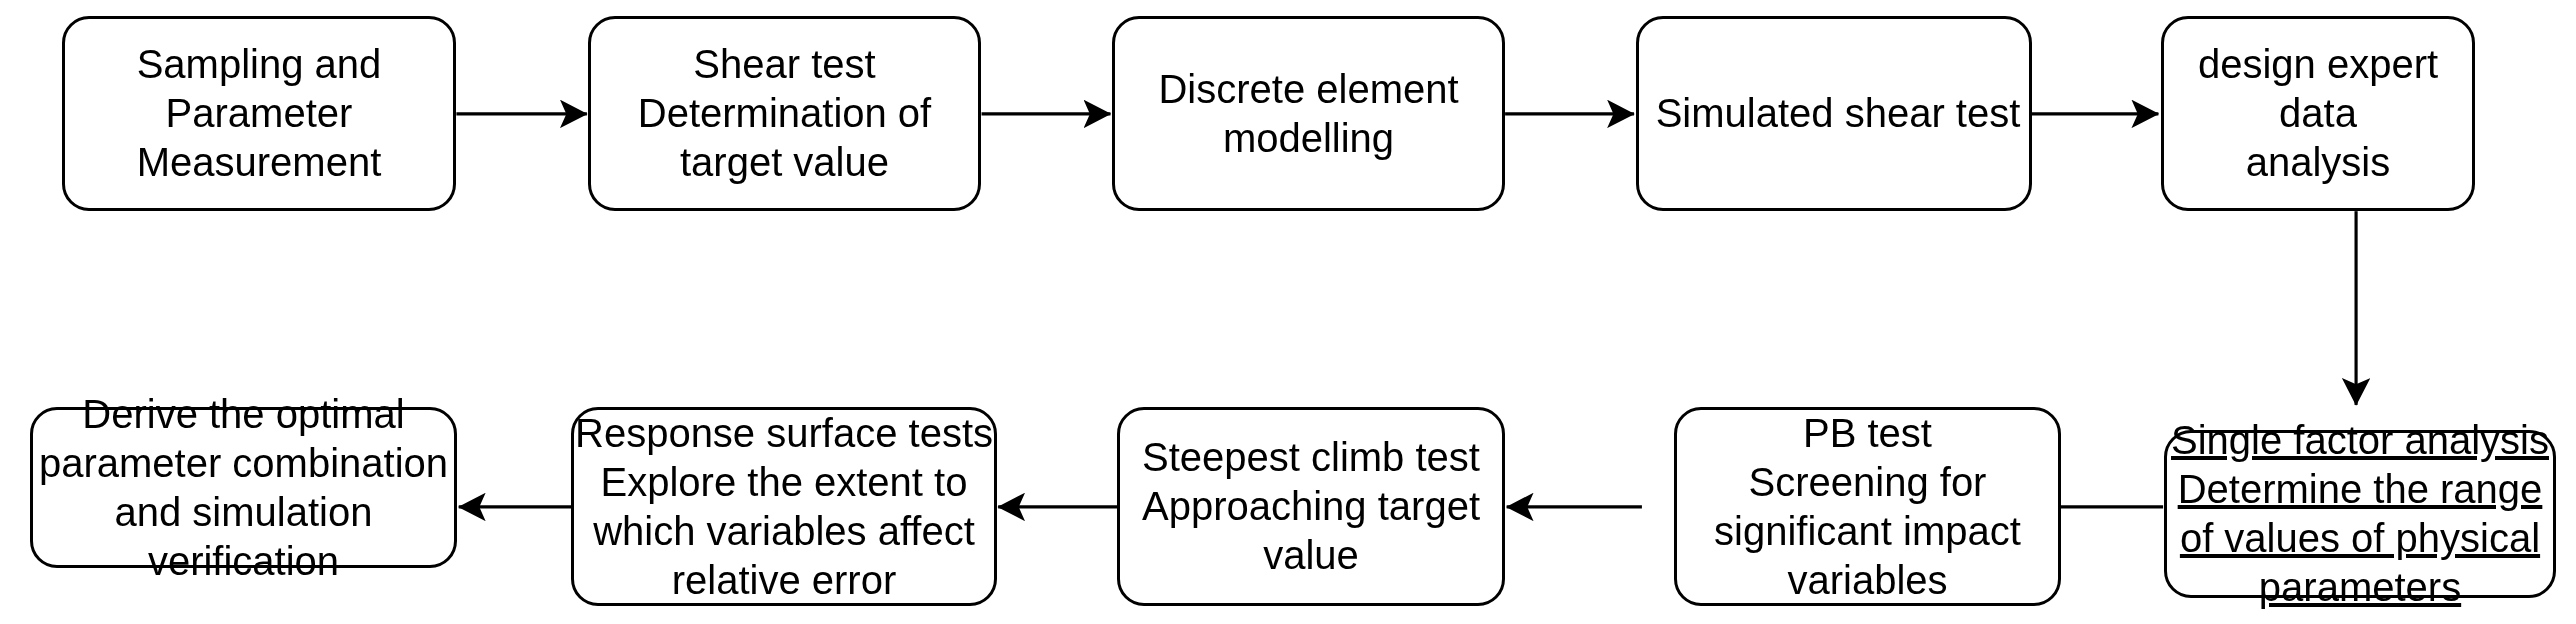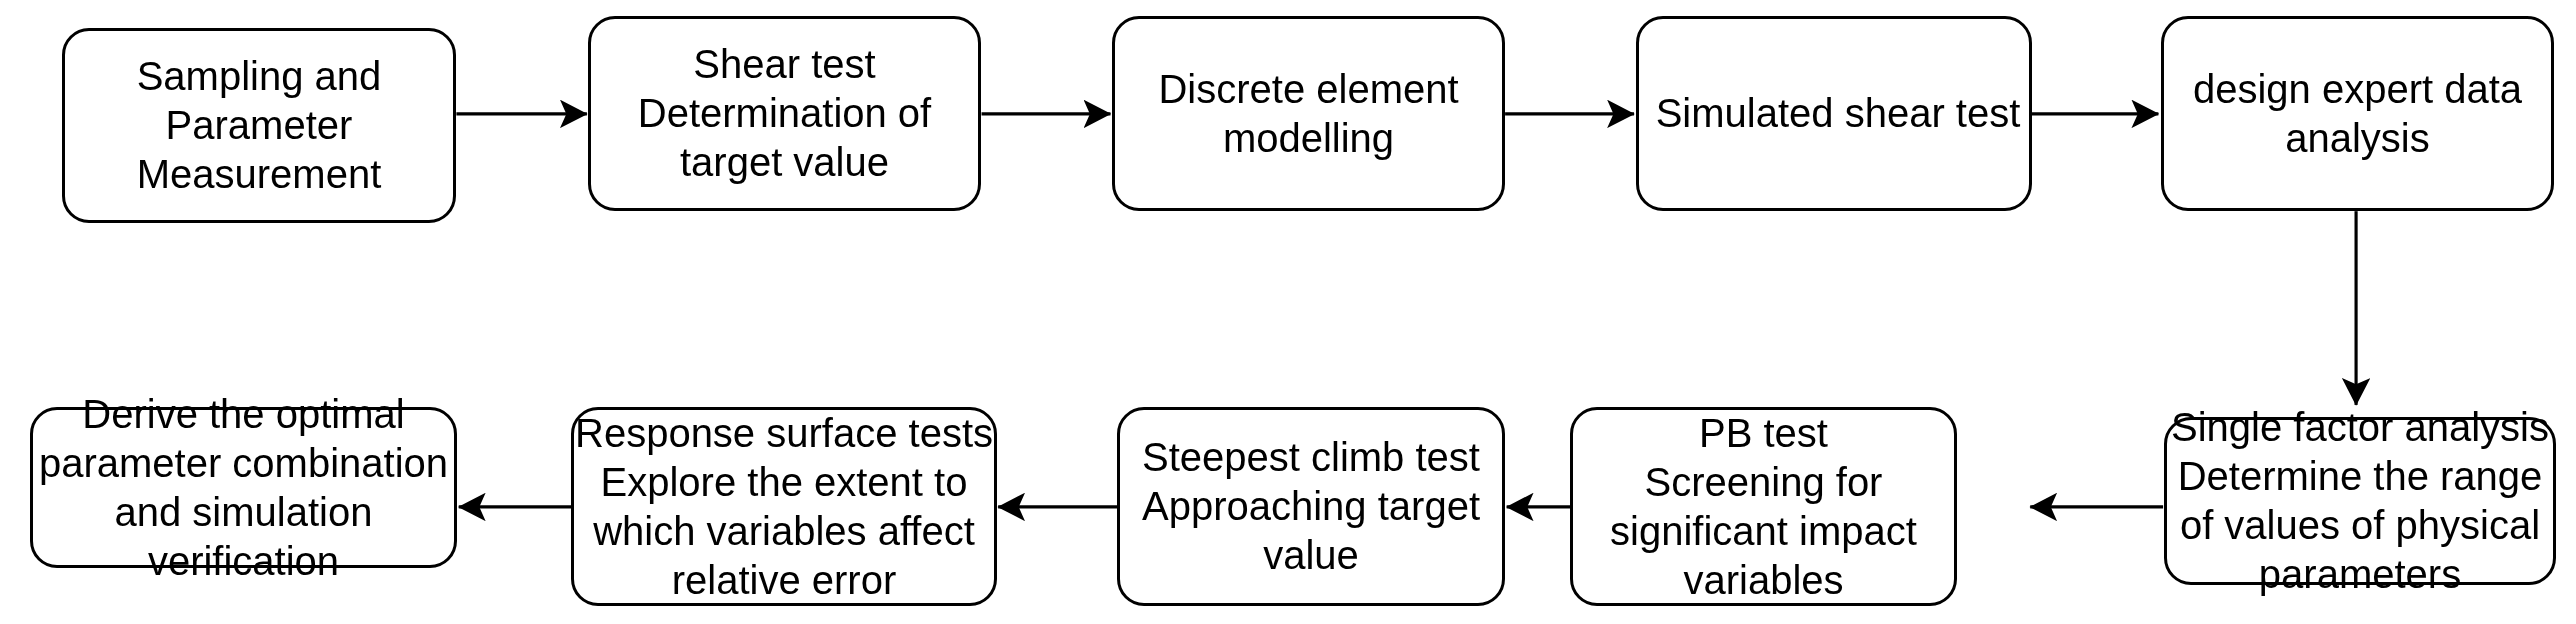--- a/index.html
+++ b/index.html
@@ -35,28 +35,28 @@
     text-align: center;
   }
   .box-label {
     display: block;
     white-space: pre-line;
     font-size: 40px;
     line-height: 49px;
     color: #000000;
   }
   
-  .b1  { left: 62px;   top: 16px;  width: 394px; height: 195px; margin-top: 12px; }
+  .b1  { left: 62px;   top: 16px;  width: 394px; height: 195px; }
   .b2  { left: 588px;  top: 16px;  width: 393px; height: 195px; border-radius: 27px; }
   .b3  { left: 1112px; top: 16px;  width: 393px; height: 195px; }
   .b4  { left: 1636px; top: 16px;  width: 396px; height: 195px; padding-left: 8px; }
-  .b5  { left: 2161px; top: 16px;  width: 393px; height: 195px; }
+  .b5  { left: 2161px; top: 16px;  width: 314px; height: 195px; }
   
-  .b6  { left: 2164px; top: 417px; width: 392px; height: 168px; }
-  .b7  { left: 1570px; top: 407px; width: 387px; height: 199px; }
+  .b6  { left: 2164px; top: 430px; width: 392px; height: 168px; text-decoration: underline; }
+  .b7  { left: 1674px; top: 407px; width: 387px; height: 199px; }
   .b8  { left: 1117px; top: 407px; width: 388px; height: 199px; }
   .b9  { left: 571px;  top: 407px; width: 426px; height: 199px; }
   .b10 { left: 30px;   top: 407px; width: 427px; height: 161px; }
   .connector { stroke: #000000; stroke-width: 4px; }
 </style>
 </head>
 <body>
 
 <div id="stage">
 

